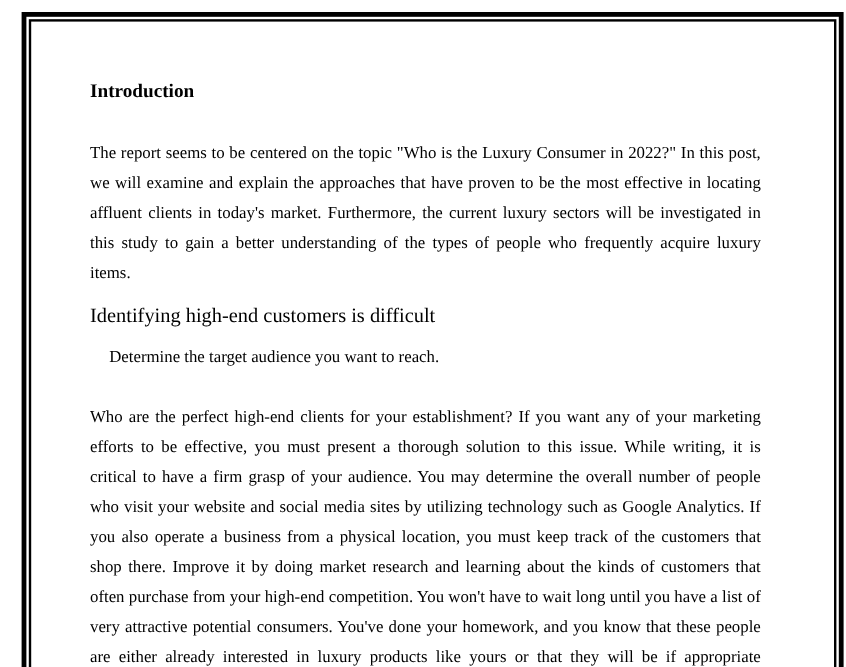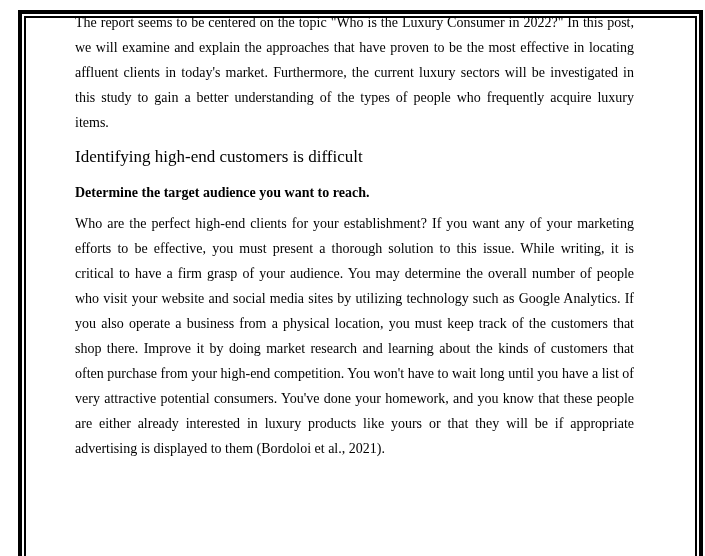--- a/index.html
+++ b/index.html
@@ -47,41 +47,42 @@
     font-weight: bold;
   }
   .h-section {
     margin: 11px 0 0 0;
     padding: 0;
     font-size: 17px;
     line-height: 21px;
     font-weight: normal;
   }
   .h-sub {
-    margin: 17px 0 0 0;
+    margin: 17px 0 0 16px;
     padding: 0;
     font-size: 14px;
     line-height: 17px;
-    font-weight: bold;
+    font-weight: normal;
   }
   .body-para {
-    margin: 10px 0 0 0;
+    margin: 29px 0 0 0;
     padding: 0;
     font-size: 14px;
     line-height: 25px;
     text-align: justify;
     font-family: Liberation Serif, serif;
   }
 </style>
 </head>
 <body>
 
 <div class="page">
   <div class="page-border">
     <div class="page-border-inner"></div>
   </div>
   <div class="content">
+    <h1 class="h-main">Introduction</h1>
     <p class="body-para">The report seems to be centered on the topic "Who is the Luxury Consumer in 2022?" In this post, we will examine and explain the approaches that have proven to be the most effective in locating affluent clients in today's market. Furthermore, the current luxury sectors will be investigated in this study to gain a better understanding of the types of people who frequently acquire luxury items.</p>
     <h2 class="h-section">Identifying high-end customers is difficult</h2>
     <h3 class="h-sub">Determine the target audience you want to reach.</h3>
     <p class="body-para">Who are the perfect high-end clients for your establishment? If you want any of your marketing efforts to be effective, you must present a thorough solution to this issue. While writing, it is critical to have a firm grasp of your audience. You may determine the overall number of people who visit your website and social media sites by utilizing technology such as Google Analytics. If you also operate a business from a physical location, you must keep track of the customers that shop there. Improve it by doing market research and learning about the kinds of customers that often purchase from your high-end competition. You won't have to wait long until you have a list of very attractive potential consumers. You've done your homework, and you know that these people are either already interested in luxury products like yours or that they will be if appropriate advertising is displayed to them (Bordoloi et al., 2021).</p>
   </div>
 </div>
 
 </body></html>

